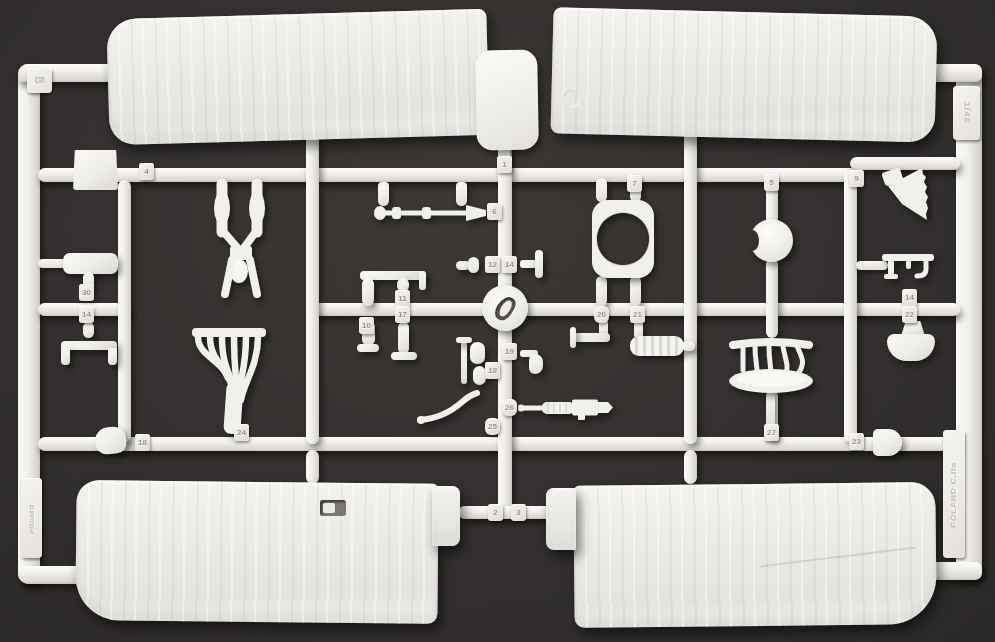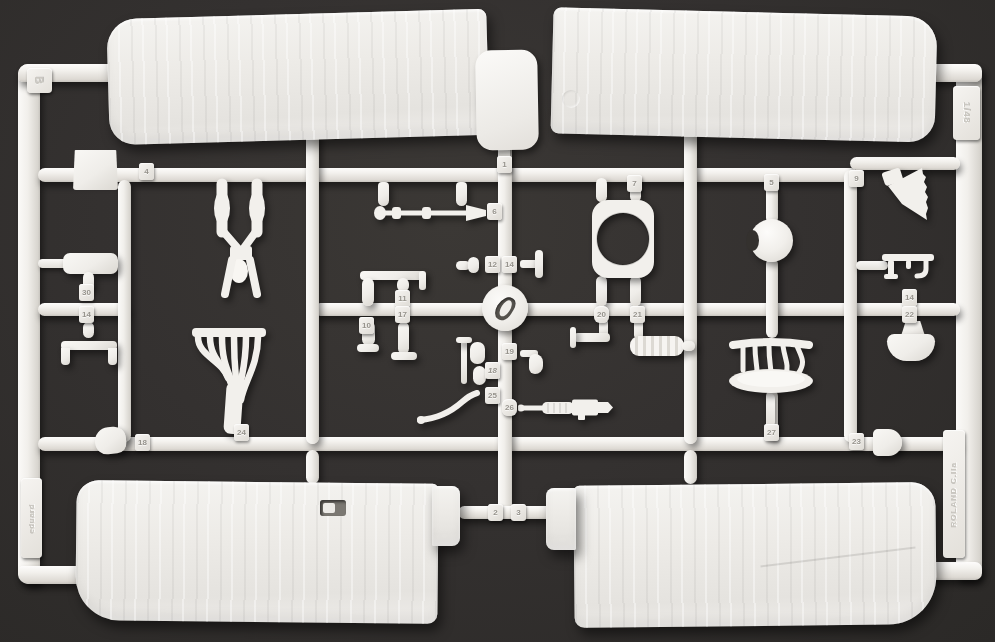--- a/index.html
+++ b/index.html
@@ -277,21 +277,21 @@
       <div class="tag" style="left: 234px; top: 424px;">24</div>
       <div class="tag" style="left: 497px; top: 156px;">1</div>
       <div class="tag" style="left: 487px; top: 203px;">6</div>
       <div class="tag" style="left: 485px; top: 256px;">12</div>
       <div class="tag" style="left: 502px; top: 256px;">14</div>
       <div class="tag" style="left: 359px; top: 317px;">10</div>
       <div class="tag" style="left: 395px; top: 290px;">11</div>
       <div class="tag" style="left: 395px; top: 306px;">17</div>
       <div class="tag" style="left: 485px; top: 362px; font-style: italic;">18</div>
       <div class="tag" style="left: 502px; top: 343px;">19</div>
-      <div class="tag" style="left: 485px; top: 387px;">25</div>
+      <div class="tag" style="left: 485px; top: 418px; border-radius: 6px;">25</div>
       <div class="tag" style="left: 502px; top: 399px; border-radius: 6px;">26</div>
       <div class="tag" style="left: 627px; top: 175px;">7</div>
       <div class="tag" style="left: 594px; top: 306px; border-radius: 6px;">20</div>
       <div class="tag" style="left: 630px; top: 306px;">21</div>
       <div class="tag" style="left: 764px; top: 174px;">5</div>
       <div class="tag" style="left: 849px; top: 170px;">9</div>
       <div class="tag" style="left: 902px; top: 289px;">14</div>
       <div class="tag" style="left: 902px; top: 306px;">22</div>
       <div class="tag" style="left: 764px; top: 424px;">27</div>
       <div class="tag" style="left: 849px; top: 433px;">23</div>

